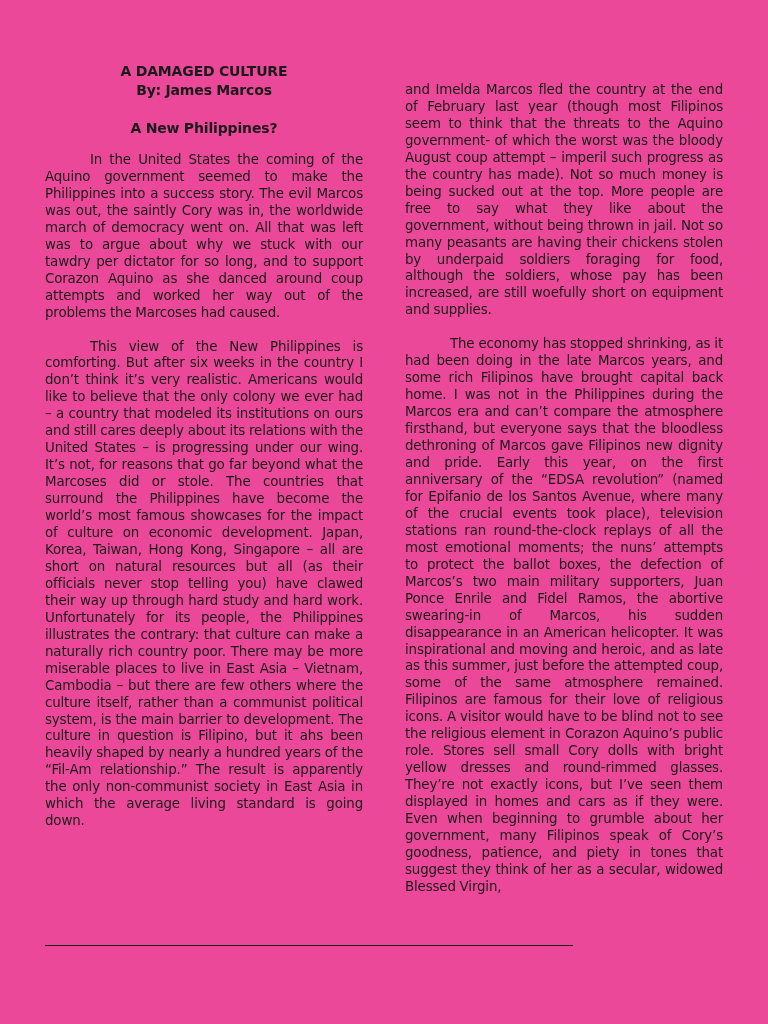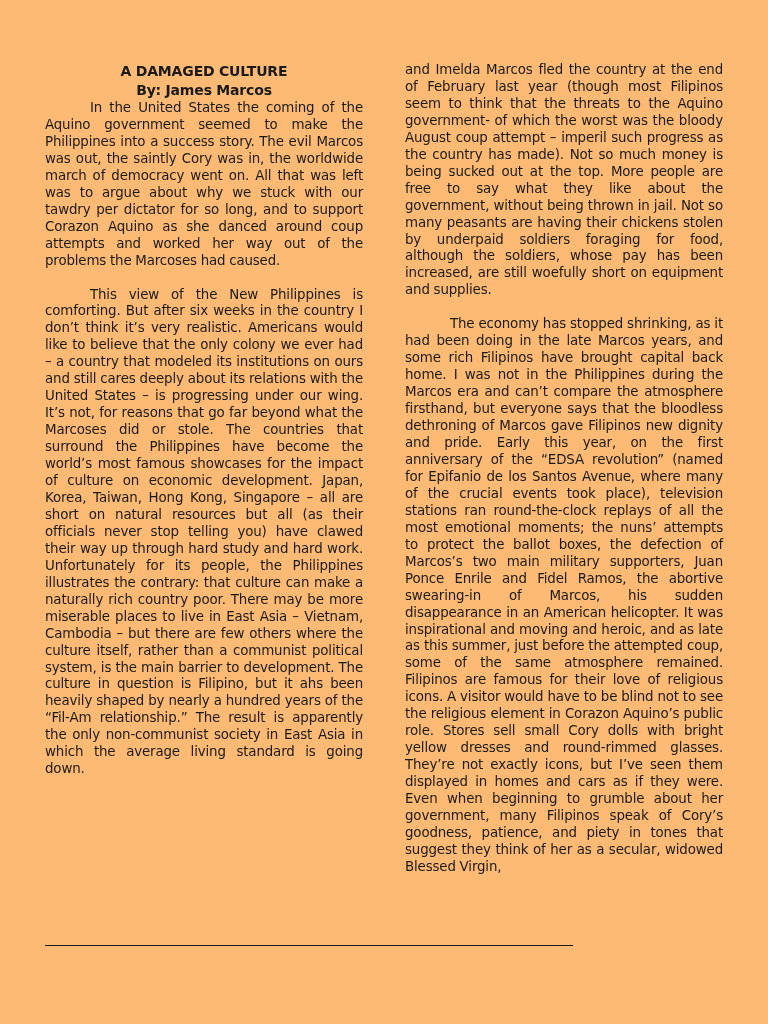--- a/index.html
+++ b/index.html
@@ -12,34 +12,34 @@
       height: 1024px;
       position: relative;
       overflow: hidden;
       font-family: "DejaVu Sans", sans-serif;
       color: #1a1a1a;
     }
     .page {
       position: absolute;
       left: 0; top: 0;
       width: 768px; height: 1024px;
-      background: #fdba74;
+      background: #ec4899;
     }
     .col {
       position: absolute;
       top: 62px;
       width: 318px;
       font-size: 13.4px;
       line-height: 16.95px;
       text-align: justify;
       letter-spacing: -0.15px;
       word-spacing: -0.3px;
     }
     .col-left { left: 45px; }
-    .col-right { left: 405px; }
+    .col-right { left: 405px; margin-top: 20px; }
     .title-block {
       text-align: center;
       font-weight: bold;
       font-size: 14px;
       line-height: 19px;
       margin: 0 0 0 0;
     }
     .title-line { display: block; }
     .subtitle {
       display: block;
@@ -68,20 +68,21 @@
 </head>
 <body>
 
 <div class="page">
 
   <div class="col col-left">
     <div class="title-block">
       <span class="title-line">A DAMAGED CULTURE</span>
       <span class="title-line">By: James Marcos</span>
     </div>
+    <span class="subtitle">A New Philippines?</span>
 
     <p>In the United States the coming of the Aquino government seemed to make the Philippines into a success story. The evil Marcos was out, the saintly Cory was in, the worldwide march of democracy went on.  All that was left was to argue about why we stuck with our tawdry per dictator for so long, and to support Corazon Aquino as she danced around coup attempts and worked her way out of the problems the Marcoses had caused.</p>
     <p>This view of the New Philippines is comforting.  But after six weeks in the country I don’t think it’s very realistic. Americans would like to believe that the only colony we ever had – a country that modeled its institutions on ours and still cares deeply about its relations with the United States – is progressing under our wing.  It’s not, for reasons that go far beyond what the Marcoses did or stole.  The countries that surround the Philippines have become the world’s most famous showcases for the impact of culture on economic development. Japan, Korea, Taiwan, Hong Kong, Singapore – all are short on natural resources but all (as their officials never stop telling you) have clawed their way up through hard study and hard work.  Unfortunately for its people, the Philippines illustrates the contrary: that culture can make a naturally rich country poor.  There may be more miserable places to live in East Asia – Vietnam, Cambodia – but there are few others where the culture itself, rather than a communist political system, is the main barrier to development. The culture in question is Filipino, but it ahs been heavily shaped by nearly a hundred years of the “Fil-Am relationship.”  The result is apparently the only non-communist society in East Asia in which the average living standard is going down.</p>
   </div>
 
   <div class="col col-right">
     <p class="cont">and Imelda Marcos fled the country at the end of February last year (though most Filipinos seem to think that the threats to the Aquino government- of which the worst was the bloody August coup attempt – imperil such progress as the country has made). Not so much money is being sucked out at the top.  More people are free to say what they like about the government, without being thrown in jail.  Not so many peasants are having their chickens stolen by underpaid soldiers foraging for food, although the soldiers, whose pay has been increased, are still woefully short on equipment and supplies.</p>
     <p class="last">The economy has stopped shrinking, as it had been doing in the late Marcos years, and some rich Filipinos have brought capital back home.  I was not in the Philippines during the Marcos era and can’t compare the atmosphere firsthand, but everyone says that the bloodless dethroning of Marcos gave Filipinos new dignity and pride.   Early this year, on the first anniversary of the “EDSA revolution” (named for Epifanio de los Santos Avenue, where many of the crucial events took place), television stations ran round-the-clock replays of all the most emotional moments; the nuns’ attempts to protect the ballot boxes, the defection of Marcos’s two main military supporters, Juan Ponce Enrile and Fidel Ramos, the abortive swearing-in of Marcos, his sudden disappearance in an American helicopter.  It was inspirational and moving and heroic, and as late as this summer, just before the attempted coup, some of the same atmosphere remained. Filipinos are famous for their love of religious icons.  A visitor would have to be blind not to see the religious element in Corazon Aquino’s public role.  Stores sell small Cory dolls with bright yellow dresses and round-rimmed glasses.  They’re not exactly icons, but I’ve seen them displayed in homes and cars as if they were.  Even when beginning to grumble about her government, many Filipinos speak of Cory’s goodness, patience, and piety in tones that suggest they think of her as a secular, widowed Blessed Virgin,</p>
   </div>
 

